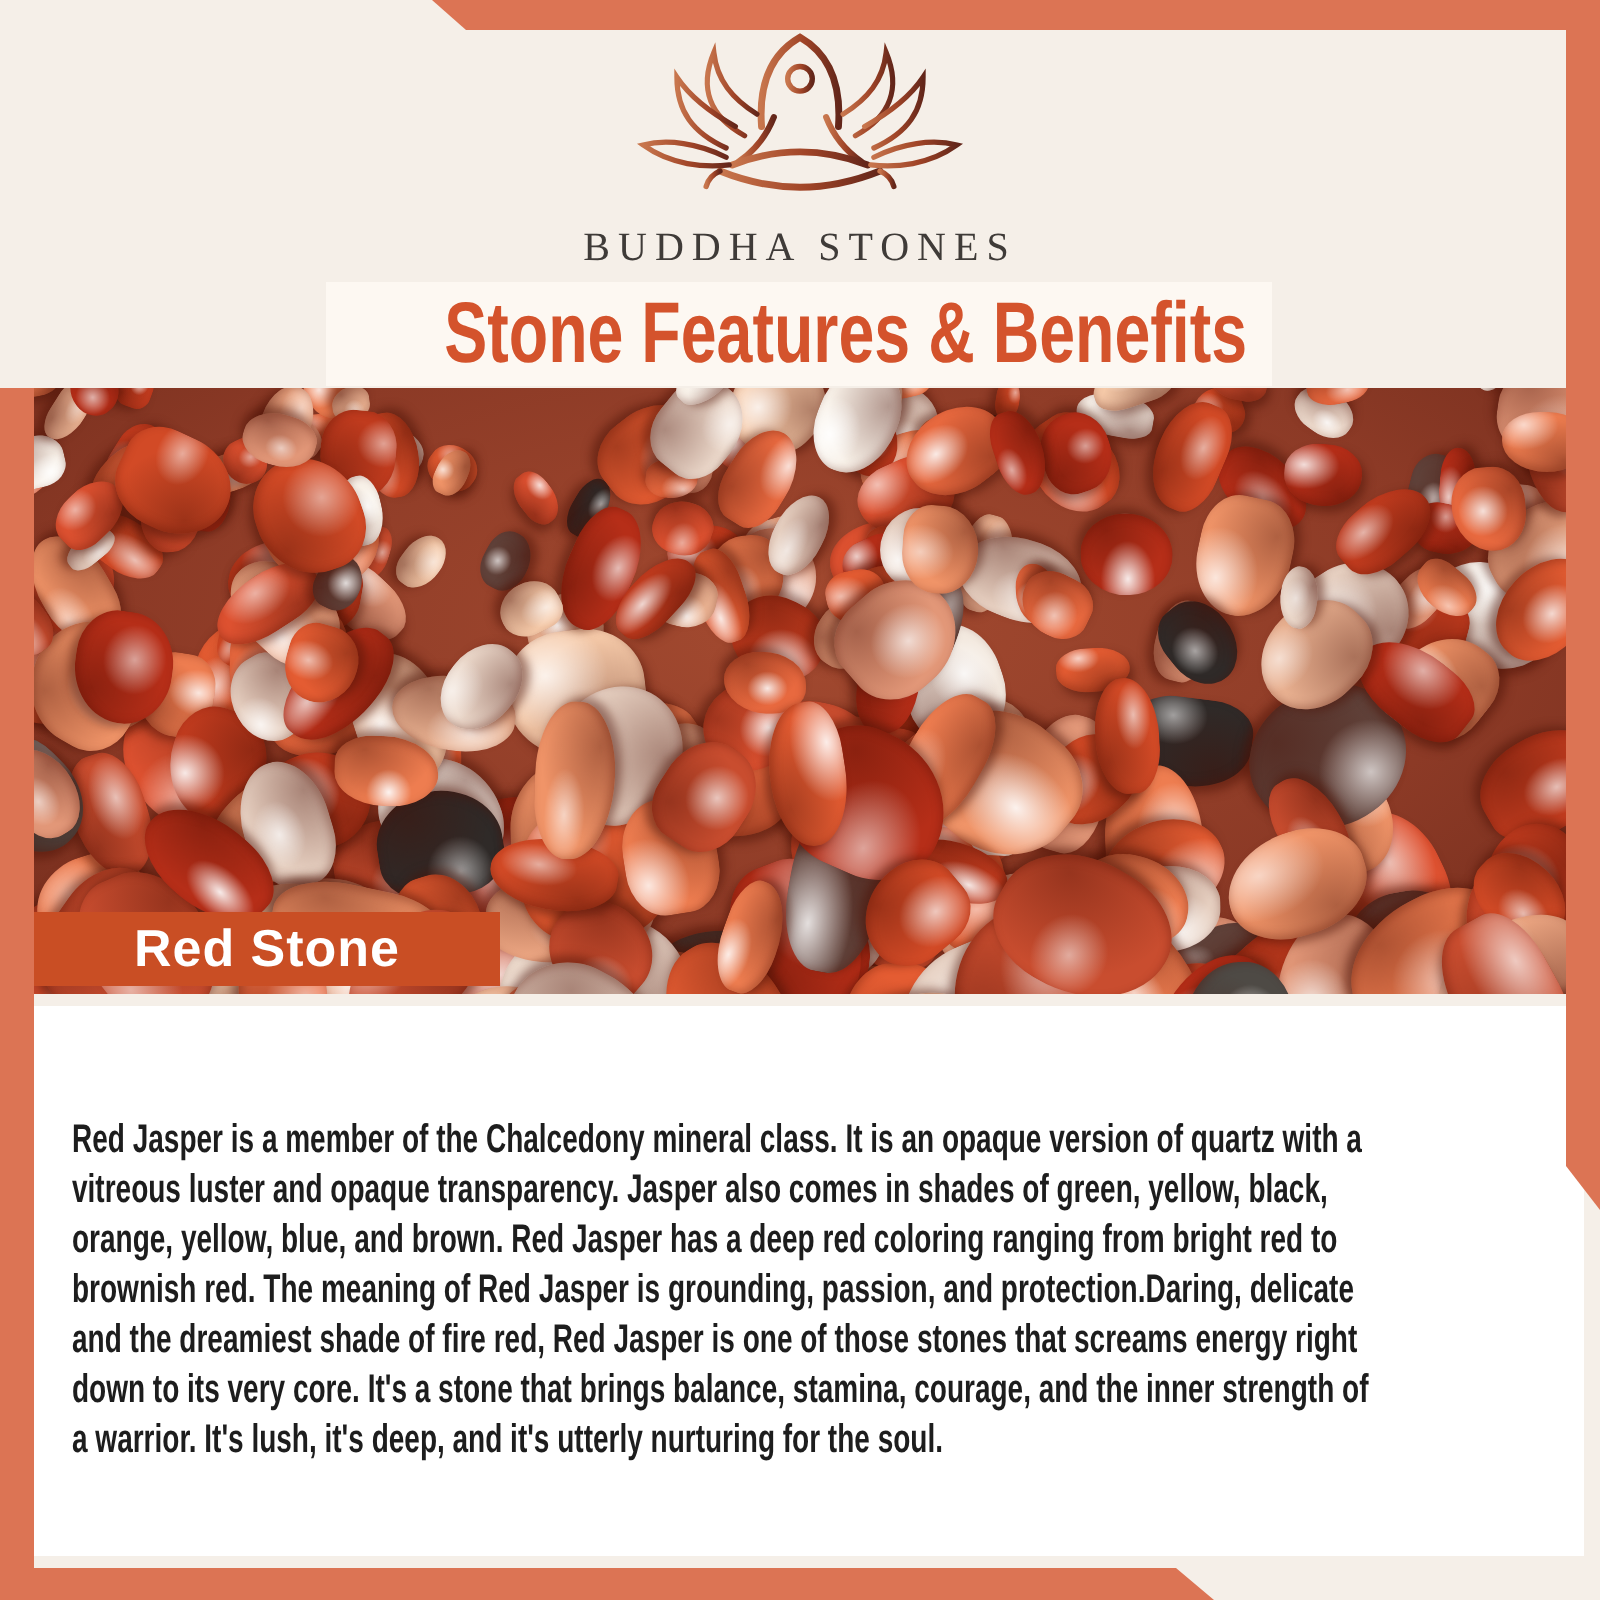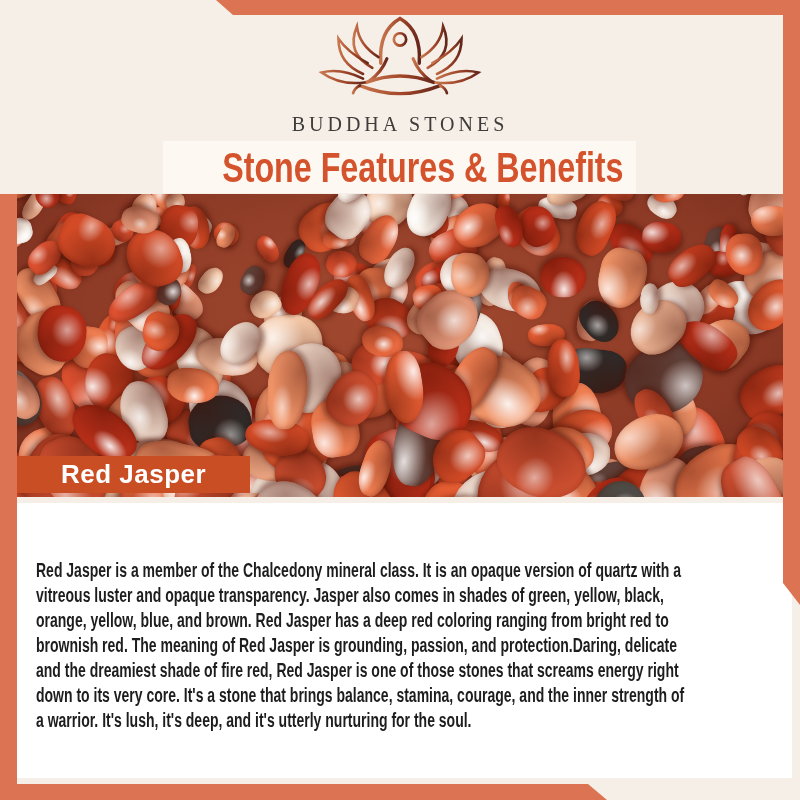--- a/index.html
+++ b/index.html
@@ -398,21 +398,21 @@
       <div class="stone" style="left: 586.4px; top: 292.6px; width: 67.3px; height: 55.3px; background: radial-gradient(at 44% 40%, rgba(255, 255, 255, 0.82) 0%, rgba(255, 255, 255, 0) 34%), radial-gradient(at 72% 80%, rgba(70, 12, 2, 0.38), rgba(70, 12, 2, 0) 65%), rgb(78, 74, 69); border-radius: 49% 42% 53% 56%; transform: rotate(88deg);"></div>
       <div class="stone" style="left: -3.5px; top: 185.9px; width: 47.3px; height: 32.8px; background: radial-gradient(at 44% 39%, rgba(255, 255, 255, 0.6) 0%, rgba(255, 255, 255, 0) 35%), radial-gradient(at 72% 80%, rgba(70, 12, 2, 0.38), rgba(70, 12, 2, 0) 65%), rgb(226, 151, 120); border-radius: 44% 48% 52% 47%; transform: rotate(239deg);"></div>
       <div class="stone" style="left: 57.9px; top: 22.7px; width: 57.6px; height: 48.8px; background: radial-gradient(at 46% 19%, rgba(255, 255, 255, 0.54) 0%, rgba(255, 255, 255, 0) 29%), radial-gradient(at 72% 80%, rgba(70, 12, 2, 0.38), rgba(70, 12, 2, 0) 65%), rgb(210, 74, 38); border-radius: 41% 58% 60% 51%; transform: rotate(25deg);"></div>
       <div class="stone" style="left: 578.4px; top: 109.7px; width: 44px; height: 34.4px; background: radial-gradient(at 46% 37%, rgba(255, 255, 255, 0.58) 0%, rgba(255, 255, 255, 0) 37%), radial-gradient(at 72% 80%, rgba(70, 12, 2, 0.38), rgba(70, 12, 2, 0) 65%), rgb(47, 42, 40); border-radius: 54% 45% 53% 60%; transform: rotate(231deg);"></div>
       <div class="stone" style="left: 429.6px; top: 239px; width: 54.1px; height: 46.8px; background: radial-gradient(at 34% 36%, rgba(255, 255, 255, 0.7) 0%, rgba(255, 255, 255, 0) 39%), radial-gradient(at 72% 80%, rgba(70, 12, 2, 0.38), rgba(70, 12, 2, 0) 65%), rgb(210, 74, 38); border-radius: 38% 43% 59% 44%; transform: rotate(140deg);"></div>
       <div class="stone" style="left: 418.8px; top: 97.8px; width: 60.5px; height: 54px; background: radial-gradient(at 45% 42%, rgba(255, 255, 255, 0.71) 0%, rgba(255, 255, 255, 0) 41%), radial-gradient(at 72% 80%, rgba(70, 12, 2, 0.38), rgba(70, 12, 2, 0) 65%), rgb(226, 151, 120); border-radius: 55% 44% 40% 51%; transform: rotate(139deg);"></div>
       <div class="stone" style="left: 448.3px; top: 61.8px; width: 44px; height: 37.7px; background: radial-gradient(at 46% 24%, rgba(255, 255, 255, 0.57) 0%, rgba(255, 255, 255, 0) 41%), radial-gradient(at 72% 80%, rgba(70, 12, 2, 0.38), rgba(70, 12, 2, 0) 65%), rgb(240, 148, 104); border-radius: 52% 41% 57% 54%; transform: rotate(274deg);"></div>
       <div class="stone" style="left: 368.2px; top: 173.5px; width: 71.7px; height: 38px; background: radial-gradient(at 30% 19%, rgba(255, 255, 255, 0.89) 0%, rgba(255, 255, 255, 0) 42%), radial-gradient(at 72% 80%, rgba(70, 12, 2, 0.38), rgba(70, 12, 2, 0) 65%), rgb(228, 92, 50); border-radius: 38% 54% 48% 56%; transform: rotate(81deg);"></div>
     </div>
 
-  <div id="name-label">Red Jasper</div>
+  <div id="name-label">Red Stone</div>
 
   <div id="desc-panel"></div>
 
   <div id="features">
     <span class="feat feat-first"><span class="star">★</span><span>Passion</span></span><span class="feat"><span class="star">★</span><span>Support</span></span><span class="feat"><span class="star">★</span><span>Protection</span></span><span class="feat"><span class="star">★</span><span>Balance</span></span>
   </div>
 
   <div id="description">
     <div class="dline">Red Jasper is a member of the Chalcedony mineral class. It is an opaque version of quartz with a</div>
     <div class="dline">vitreous luster and opaque transparency. Jasper also comes in shades of green, yellow, black,</div>

